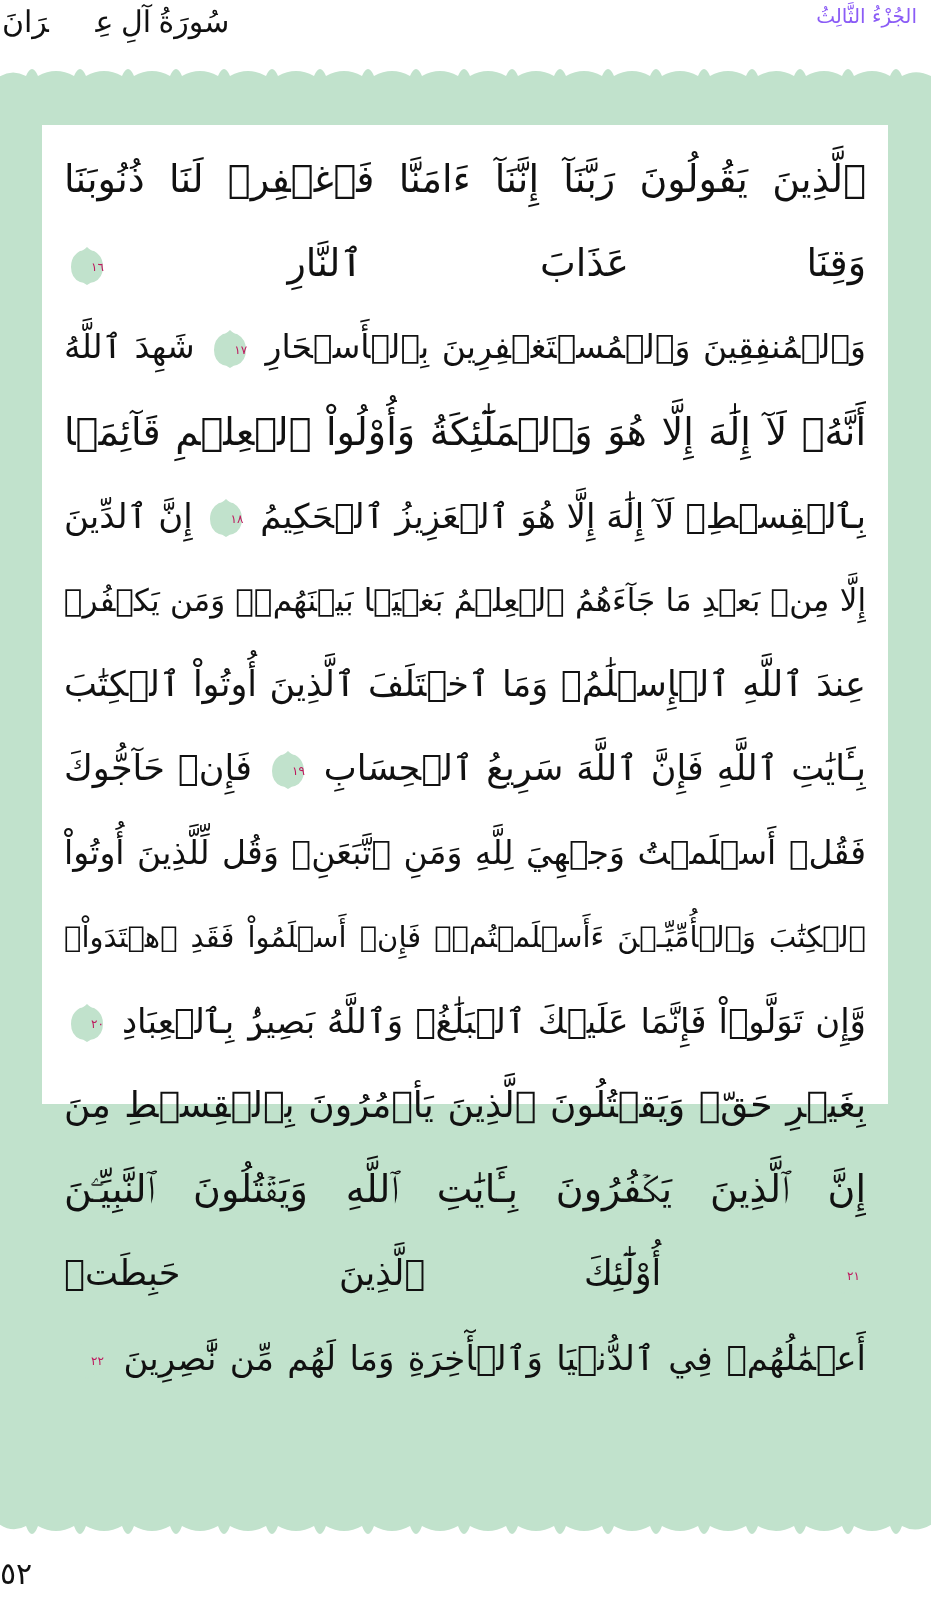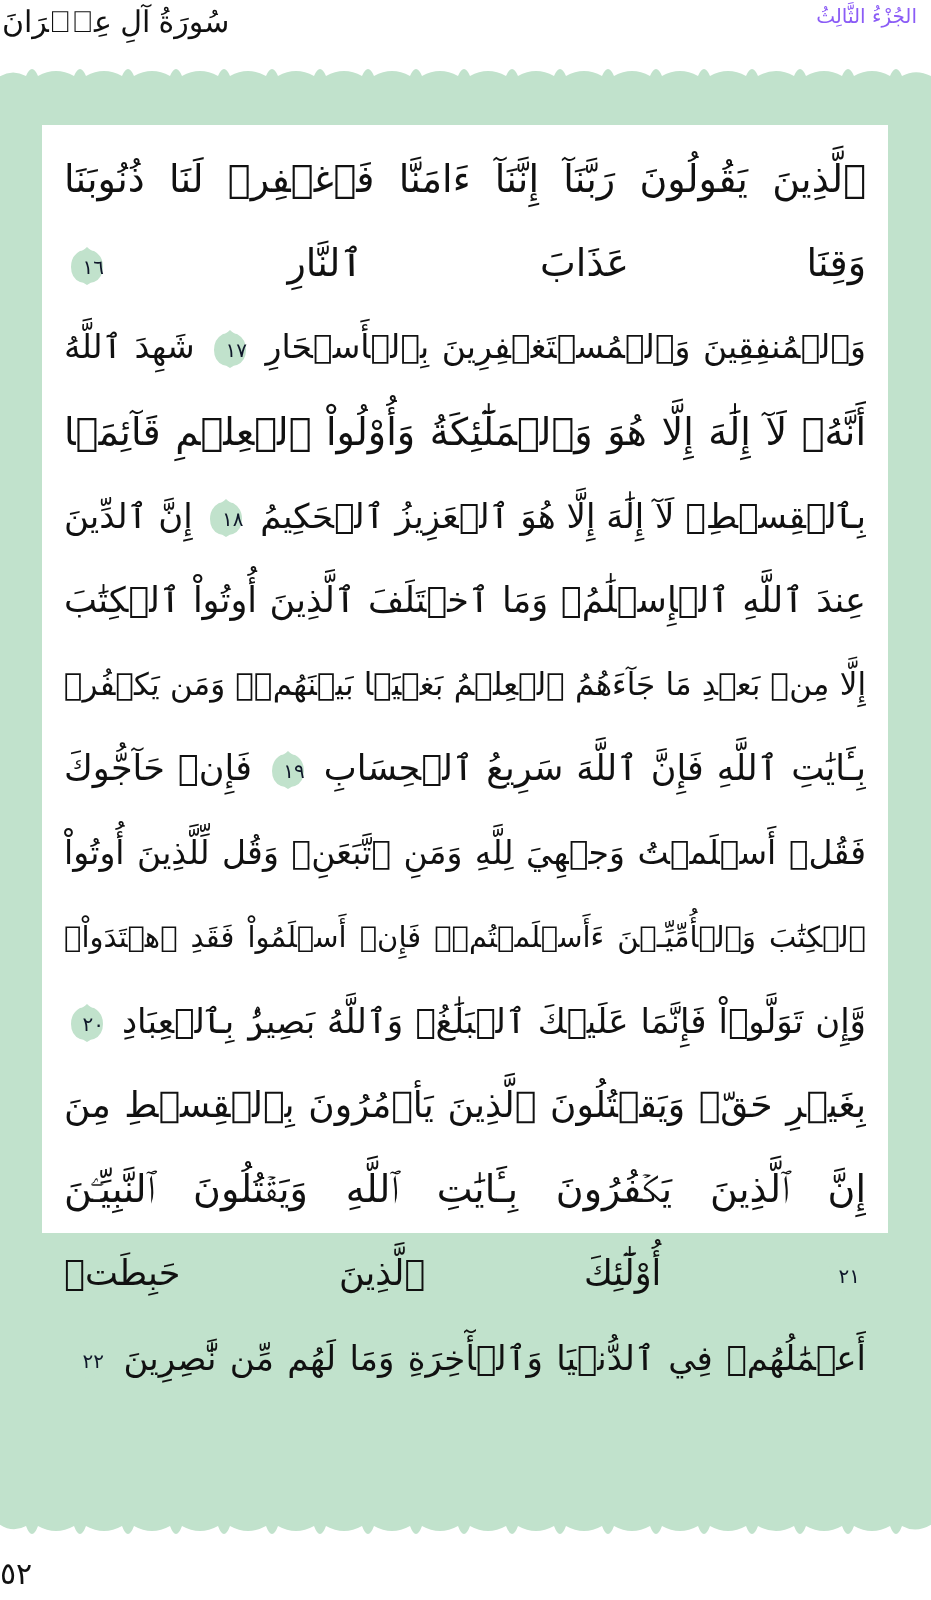--- a/index.html
+++ b/index.html
@@ -9,48 +9,48 @@
   }
   .header {
     position: absolute; top: 0; left: 0; width: 931px; height: 58px;
   }
   .header .juz {
     position: absolute; right: 14px; top: 4px; font-size: 20px; color: #8b5cf6;
     direction: rtl; font-family: "DejaVu Sans", sans-serif; text-align: right;
   }
   .header .surah {
     position: absolute; left: 2px; top: 4px; font-size: 30px; color: #111;
-    direction: rtl; font-family: Liberation Sans, sans-serif;
+    direction: rtl; font-family: Liberation Serif, serif;
   }
   .frame {
     position: absolute; left: 0; top: 60px; width: 931px; height: 1482px;
   }
   .frame svg.bg { position: absolute; left: 0; top: 0; }
   .panel {
-    position: absolute; left: 42px; top: 65px; width: 846px; height: 1108px;
+    position: absolute; left: 42px; top: 65px; width: 846px; height: 979px;
     background: #ffffff;
   }
   .lines {
     position: absolute; left: 22px; right: 22px; top: 12px; bottom: 0;
     direction: rtl;
   }
   .line {
     height: 84.2px; line-height: 84px; font-size: 38px; color: #111;
     text-align: justify; text-align-last: justify; white-space: nowrap;
     font-family: "DejaVu Sans", sans-serif; letter-spacing: 0px;
     overflow: hidden;
   }
   .marker {
     display: inline-block; width: 34px; height: 40px; vertical-align: middle;
     position: relative; margin: 0 6px;
   }
   .marker svg { position: absolute; left: 0; top: 0; }
   .marker span {
     position: absolute; left: 0; right: 0; top: 0; bottom: 0; text-align: left;
-    font-size: 20px; line-height: 42px; color: #0f172a;
+    font-size: 12px; line-height: 42px; color: #be185d;
   }
   .page-number {
     position: absolute; left: 0; width: 931px; top: 1556px; 
     font-size: 30px; color: #111;
   }
 </style>
 </head>
 <body>
 
 <div class="header">
@@ -95,22 +95,22 @@
         <div class="line"><span>وَقِنَا عَذَابَ ٱلنَّارِ</span> <span class="marker"><svg width="34" height="40" viewBox="0 0 34 40">
               <path d="M17 1 Q21 5 24 5 Q33 10 33 21 Q33 32 24 36 Q21 36 17 39 Q13 36 10 36 Q1 32 1 21 Q1 10 10 5 Q13 5 17 1 Z" fill="#c1e2cc"></path>
             </svg><span>١٦</span></span>  </div>
         <div class="line" style="font-size: 33px;"><span>وَٱلۡمُنفِقِينَ وَٱلۡمُسۡتَغۡفِرِينَ بِٱلۡأَسۡحَارِ</span> <span class="marker"><svg width="34" height="40" viewBox="0 0 34 40">
               <path d="M17 1 Q21 5 24 5 Q33 10 33 21 Q33 32 24 36 Q21 36 17 39 Q13 36 10 36 Q1 32 1 21 Q1 10 10 5 Q13 5 17 1 Z" fill="#c1e2cc"></path>
             </svg><span>١٧</span></span> <span>شَهِدَ ٱللَّهُ</span> </div>
         <div class="line"><span>أَنَّهُۥ لَآ إِلَٰهَ إِلَّا هُوَ وَٱلۡمَلَٰٓئِكَةُ وَأُوْلُواْ ٱلۡعِلۡمِ قَآئِمَۢا</span> </div>
         <div class="line" style="font-size: 34px;"><span>بِٱلۡقِسۡطِۚ لَآ إِلَٰهَ إِلَّا هُوَ ٱلۡعَزِيزُ ٱلۡحَكِيمُ</span> <span class="marker"><svg width="34" height="40" viewBox="0 0 34 40">
               <path d="M17 1 Q21 5 24 5 Q33 10 33 21 Q33 32 24 36 Q21 36 17 39 Q13 36 10 36 Q1 32 1 21 Q1 10 10 5 Q13 5 17 1 Z" fill="#c1e2cc"></path>
             </svg><span>١٨</span></span> <span>إِنَّ ٱلدِّينَ</span> </div>
+        <div class="line" style="font-size: 31px;"><span>إِلَّا مِنۢ بَعۡدِ مَا جَآءَهُمُ ٱلۡعِلۡمُ بَغۡيَۢا بَيۡنَهُمۡۗ وَمَن يَكۡفُرۡ</span> </div>
         <div class="line" style="font-size: 35px;"><span>عِندَ ٱللَّهِ ٱلۡإِسۡلَٰمُۗ وَمَا ٱخۡتَلَفَ ٱلَّذِينَ أُوتُواْ ٱلۡكِتَٰبَ</span> </div>
-        <div class="line" style="font-size: 31px;"><span>إِلَّا مِنۢ بَعۡدِ مَا جَآءَهُمُ ٱلۡعِلۡمُ بَغۡيَۢا بَيۡنَهُمۡۗ وَمَن يَكۡفُرۡ</span> </div>
         <div class="line" style="font-size: 35px;"><span>بِـَٔايَٰتِ ٱللَّهِ فَإِنَّ ٱللَّهَ سَرِيعُ ٱلۡحِسَابِ</span> <span class="marker"><svg width="34" height="40" viewBox="0 0 34 40">
               <path d="M17 1 Q21 5 24 5 Q33 10 33 21 Q33 32 24 36 Q21 36 17 39 Q13 36 10 36 Q1 32 1 21 Q1 10 10 5 Q13 5 17 1 Z" fill="#c1e2cc"></path>
             </svg><span>١٩</span></span> <span>فَإِنۡ حَآجُّوكَ</span> </div>
         <div class="line" style="font-size: 33px;"><span>فَقُلۡ أَسۡلَمۡتُ وَجۡهِيَ لِلَّهِ وَمَنِ ٱتَّبَعَنِۗ وَقُل لِّلَّذِينَ أُوتُواْ</span> </div>
         <div class="line" style="font-size: 29px;"><span>ٱلۡكِتَٰبَ وَٱلۡأُمِّيِّـۧنَ ءَأَسۡلَمۡتُمۡۚ فَإِنۡ أَسۡلَمُواْ فَقَدِ ٱهۡتَدَواْۖ</span> </div>
         <div class="line" style="font-size: 34px;"><span>وَّإِن تَوَلَّوۡاْ فَإِنَّمَا عَلَيۡكَ ٱلۡبَلَٰغُۗ وَٱللَّهُ بَصِيرُۢ بِٱلۡعِبَادِ</span> <span class="marker"><svg width="34" height="40" viewBox="0 0 34 40">
               <path d="M17 1 Q21 5 24 5 Q33 10 33 21 Q33 32 24 36 Q21 36 17 39 Q13 36 10 36 Q1 32 1 21 Q1 10 10 5 Q13 5 17 1 Z" fill="#c1e2cc"></path>
             </svg><span>٢٠</span></span> </div>
         <div class="line" style="font-size: 36px;"><span>بِغَيۡرِ حَقّٖ وَيَقۡتُلُونَ ٱلَّذِينَ يَأۡمُرُونَ بِٱلۡقِسۡطِ مِنَ</span> </div>
         <div class="line"><span>إِنَّ ٱلَّذِينَ يَكۡفُرُونَ بِـَٔايَٰتِ ٱللَّهِ وَيَقۡتُلُونَ ٱلنَّبِيِّـۧنَ</span> </div>

